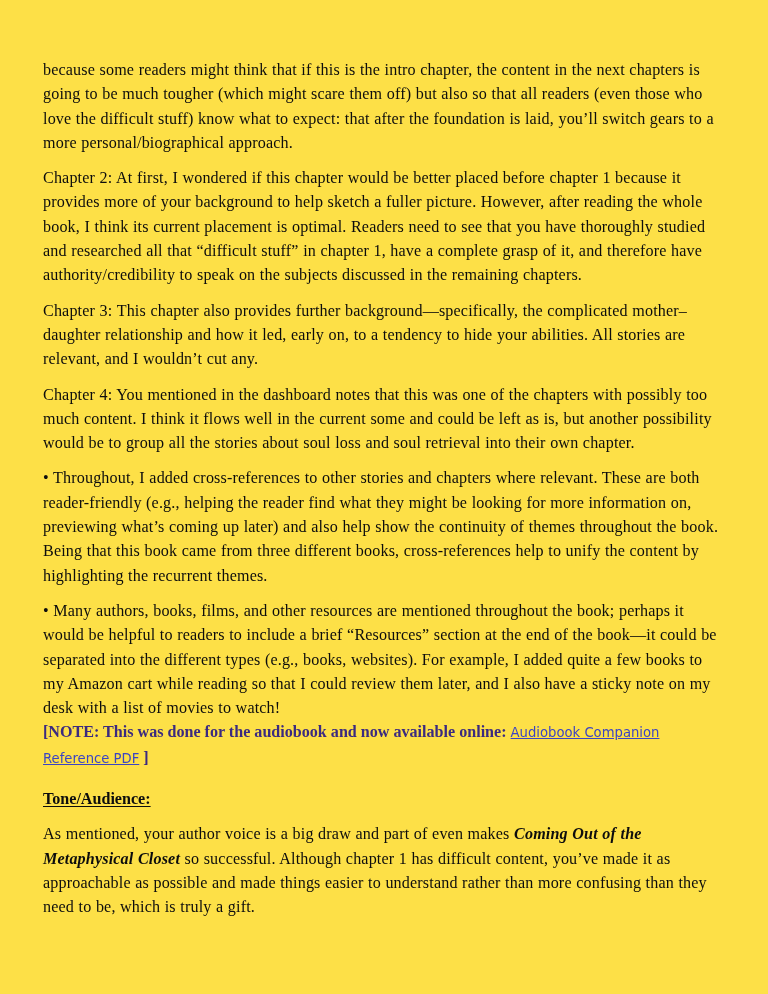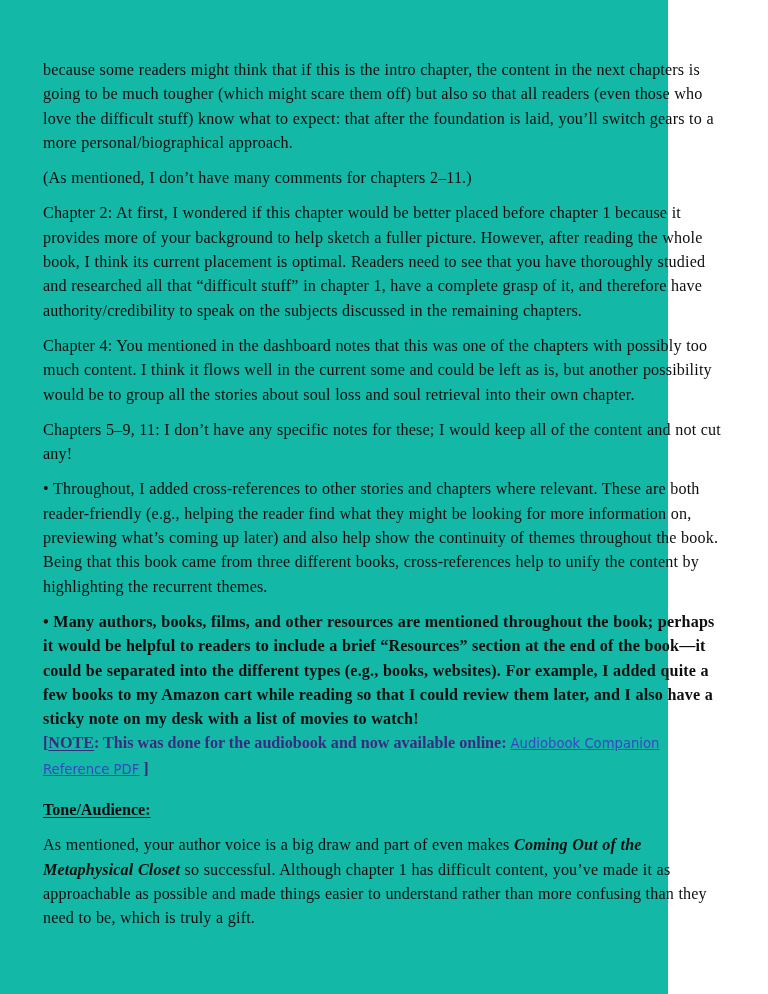--- a/index.html
+++ b/index.html
@@ -12,23 +12,23 @@
     width: 768px;
     height: 994px;
     font-family: "Liberation Serif", "DejaVu Serif", serif;
     color: #0d0d0d;
     -webkit-font-smoothing: antialiased;
   }
 
   .page {
     position: relative;
     box-sizing: border-box;
-    width: 668px;
+    width: 768px;
     height: 994px;
-    background: #14b8a6;
+    background: #fde047;
     padding: 58px 43px 0 43px;
   }
 
   .doc-body {
     width: 682px;
   }
 
   p.para {
     margin: 0 0 11px 0;
     font-size: 16.1px;
@@ -61,58 +61,55 @@
 
   
   p.note-line {
     margin: 0 0 11px 0;
     font-size: 16.1px;
     line-height: 24.3px;
     font-weight: bold;
     color: #3b2a80;
   }
   p.note-line .note-word {
-    text-decoration: underline;
     text-underline-offset: 2px;
   }
   p.note-line .bracket {
     color: #3b2a80;
   }
 
   a.inline-link {
     font-family: "DejaVu Sans", "Liberation Sans", sans-serif;
     font-size: 13.2px;
     font-weight: normal;
     color: #3b44c4;
     text-decoration: underline;
     text-underline-offset: 1px;
   }
 
   
   p.para.no-gap-after {
     margin-bottom: 0;
-    font-weight: bold;
   }
 </style>
 </head>
 <body>
 
 <div class="page">
   <div class="doc-body">
 
     <p class="para">because some readers might think that if this is the intro chapter, the content in the next chapters is going to be much tougher (which might scare them off) but also so that all readers (even those who love the difficult stuff) know what to expect: that after the foundation is laid, you’ll switch gears to a more personal/biographical approach.</p>
 
-    <p class="para">(As mentioned, I don’t have many comments for chapters 2–11.)</p>
 
     <p class="para">Chapter 2: At first, I wondered if this chapter would be better placed before chapter 1 because it provides more of your background to help sketch a fuller picture. However, after reading the whole book, I think its current placement is optimal. Readers need to see that you have thoroughly studied and researched all that “difficult stuff” in chapter 1, have a complete grasp of it, and therefore have authority/credibility to speak on the subjects discussed in the remaining chapters.</p>
 
+    <p class="para">Chapter 3: This chapter also provides further background—specifically, the complicated mother–daughter relationship and how it led, early on, to a tendency to hide your abilities. All stories are relevant, and I wouldn’t cut any.</p>
 
     <p class="para">Chapter 4: You mentioned in the dashboard notes that this was one of the chapters with possibly too much content. I think it flows well in the current some and could be left as is, but another possibility would be to group all the stories about soul loss and soul retrieval into their own chapter.</p>
 
-    <p class="para">Chapters 5–9, 11: I don’t have any specific notes for these; I would keep all of the content and not cut any!</p>
 
 
     <p class="para">• Throughout, I added cross-references to other stories and chapters where relevant. These are both reader-friendly (e.g., helping the reader find what they might be looking for more information on, previewing what’s coming up later) and also help show the continuity of themes throughout the book. Being that this book came from three different books, cross-references help to unify the content by highlighting the recurrent themes.</p>
 
     <p class="para no-gap-after">• Many authors, books, films, and other resources are mentioned throughout the book; perhaps it would be helpful to readers to include a brief “Resources” section at the end of the book—it could be separated into the different types (e.g., books, websites). For example, I added quite a few books to my Amazon cart while reading so that I could review them later, and I also have a sticky note on my desk with a list of movies to watch!</p>
 
     <p class="note-line"><span class="bracket">[</span><span class="note-word">NOTE</span><span>: This was done for the audiobook and now available online: </span><a href="#" class="inline-link">Audiobook Companion Reference PDF</a><span class="bracket"> ]</span></p>
 
     <p class="heading-underline"><span class="u">Tone/Audience:</span></p>
 

